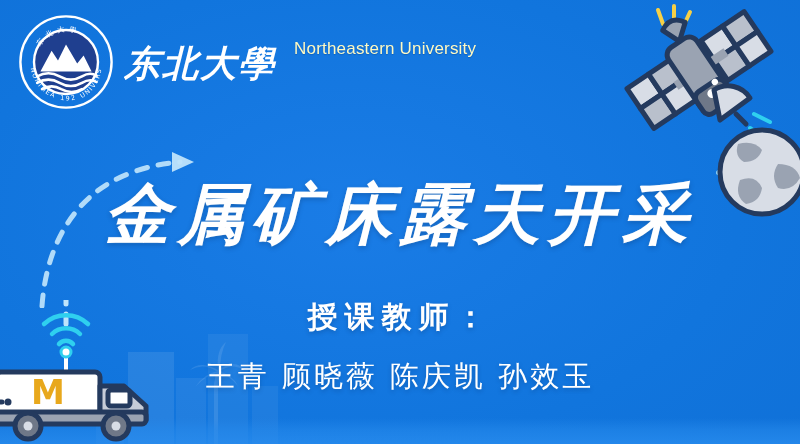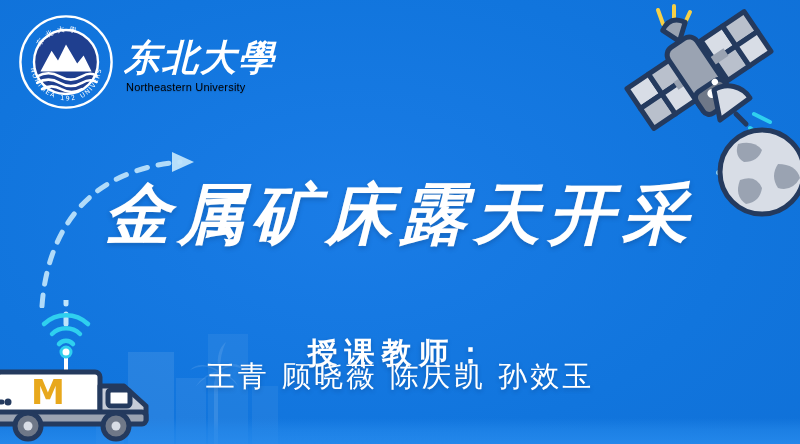--- a/index.html
+++ b/index.html
@@ -57,28 +57,28 @@
   
   .logo-block {
     position: absolute;
     left: 18px;
     top: 14px;
     display: flex;
     align-items: center;
     gap: 10px;
   }
   .logo-seal { width: 96px; height: 96px; display:block; }
-  .logo-words { display: flex; flex-direction: column; justify-content: space-between; }
+  .logo-words { display: flex; flex-direction: row; justify-content: space-between; }
   .logo-cn {
     height: 48px;
     display: block;
   }
   .logo-en {
-    color: #000000;
-    font-size: 11px;
+    color: #fef9c3;
+    font-size: 17px;
     letter-spacing: .2px;
     line-height: 1;
     margin-top: 2px;
     padding-left: 2px;
     white-space: nowrap;
     font-family: "Liberation Sans", sans-serif;
     text-shadow: 0 1px 1px rgba(0,40,90,.25);
   }
 
   
@@ -110,21 +110,20 @@
     top: 300px;
     text-align: center;
     color: #ffffff;
     font-size: 30px;
     font-weight: 700;
     letter-spacing: 7px;
     line-height: 1.1;
     font-family: "DejaVu Serif", "Liberation Serif", serif;
     text-shadow: 0 2px 4px rgba(0,40,90,.28);
     white-space: nowrap;
-    margin-top: 36px;
   }
   .teachers {
     position: absolute;
     left: 0; right: 0;
     top: 361px;
     text-align: center;
     color: #ffffff;
     font-size: 29px;
     font-weight: 400;
     letter-spacing: 3px;

